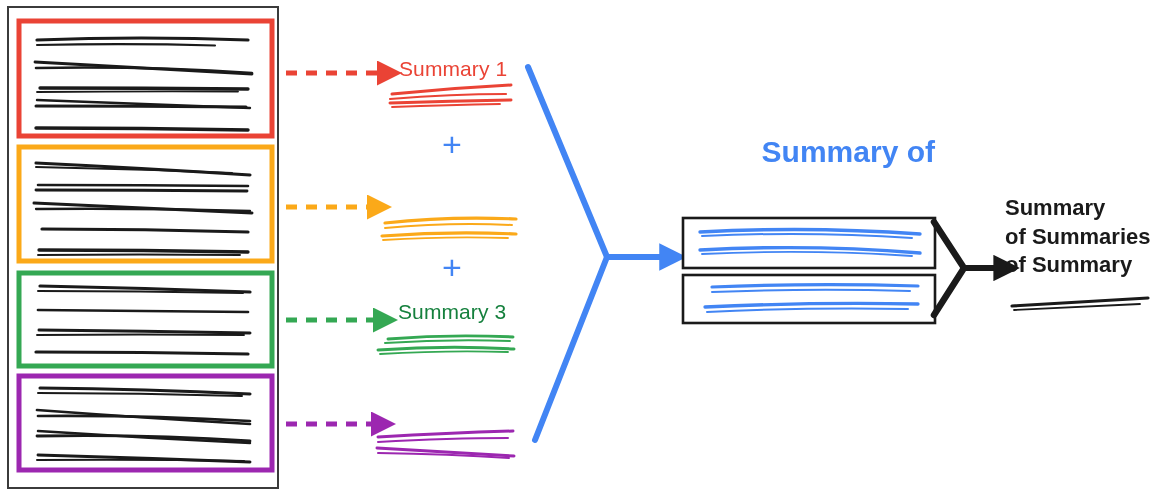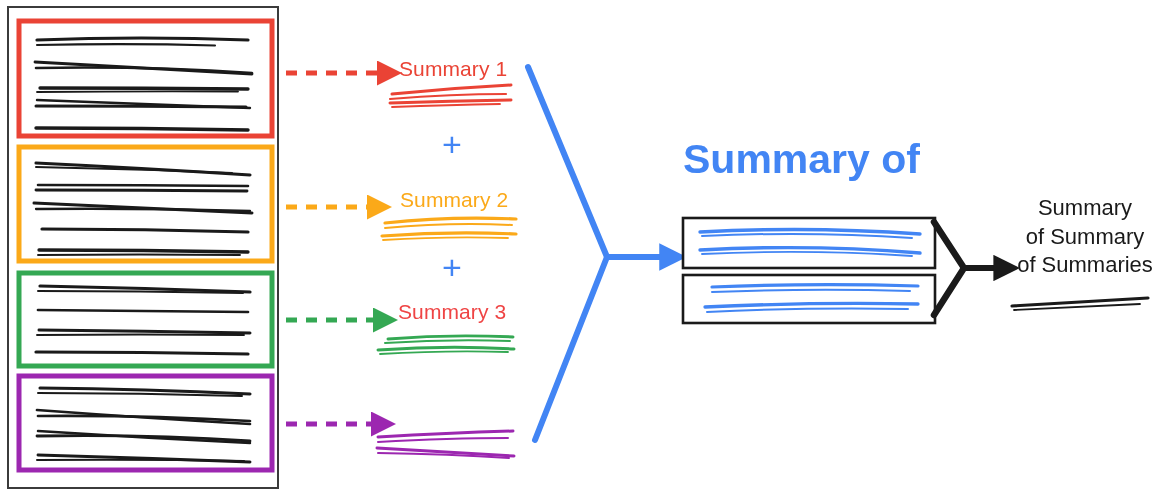--- a/index.html
+++ b/index.html
@@ -29,30 +29,29 @@
     white-space: nowrap;
     font-family: "Liberation Sans", sans-serif;
     line-height: 1.18;
   }
   .summary-label {
     font-size: 21px;
     font-weight: 400;
     letter-spacing: 0.1px;
   }
   .sos-label {
-    font-size: 41px;
+    font-size: 30px;
     font-weight: 700;
-    text-align: left;
+    text-align: right;
     line-height: 1.28;
   }
   .final-label {
     font-size: 22px;
-    font-weight: 400;
+    font-weight: 700;
     color: #1a1a1a;
-    text-align: center;
     line-height: 1.3;
   }
 </style>
 </head>
 <body>
 
 <div id="canvas">
 
   <svg class="layer" viewBox="0 0 1170 495">
     <defs>
@@ -196,34 +195,33 @@
     </g>
 
     <g stroke="#1a1a1a" fill="none" stroke-linecap="round">
       <path d="M1012,306 Q1080,302 1148,298" stroke-width="3.2"></path>
       <path d="M1014,310 Q1080,307 1140,304" stroke-width="1.8"></path>
     </g>
   </svg>
 
   <div class="lbl summary-label" style="left:399px; top:57px; color:#EA4335;">Summary 1</div>
 
-  <div class="lbl summary-label" style="left:400px; top:188px; color:#FBA919;">Summary 2</div>
-
-  <div class="lbl summary-label" style="left:398px; top:300px; color:#ef4444;">Summary 3</div>
+
+  <div class="lbl summary-label" style="left:398px; top:300px; color:#15803d;">Summary 3</div>
 
 
   <div class="lbl" style="left:442px; top:124px; color:#4285F4; font-size:34px; font-weight:500;">+</div>
 
   <div class="lbl" style="left:442px; top:247px; color:#4285F4; font-size:34px; font-weight:500;">+</div>
 
   <div class="lbl" style="left:442px; top:360px; color:#4285F4; font-size:34px; font-weight:500; opacity:0;">+</div>
 
   <div style="position:absolute; left:683px; top:133px; width:252px; color:#4285F4;" class="sos-label">
     <div>Summary of</div>
   </div>
 
   <div style="position:absolute; left:1005px; top:194px; width:160px;" class="final-label">
     <div>Summary</div>
+    <div>of Summaries</div>
     <div>of Summary</div>
-    <div>of Summaries</div>
   </div>
 
 </div>
 
 </body></html>

